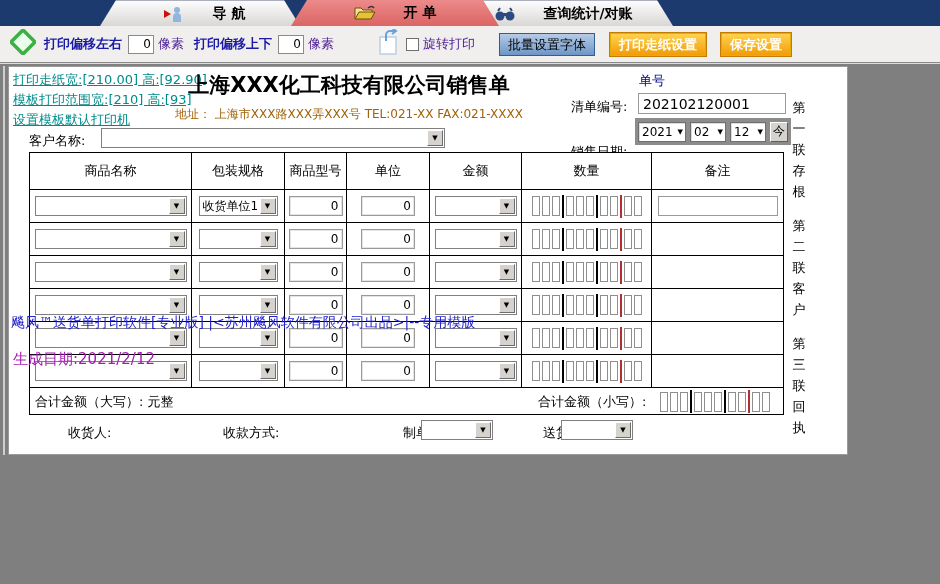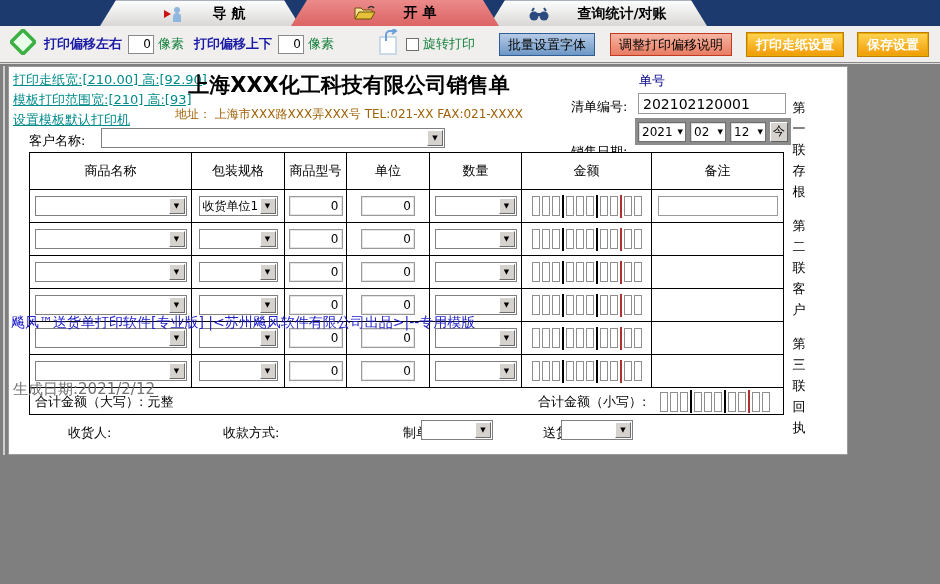--- a/index.html
+++ b/index.html
@@ -8,28 +8,28 @@
 
   
   .tabbar { position:absolute; left:0; top:0; width:940px; height:26px; background:#1c3a6e; }
   .tab { position:absolute; top:0; height:26px; display:flex; align-items:center; justify-content:center; gap:28px;
          font-size:14px; font-weight:bold; color:#000; cursor:pointer;
          clip-path:polygon(16px 0, calc(100% - 16px) 0, 100% 100%, 0 100%); }
   .tab.gray { background:linear-gradient(#fdfdfd,#d8d7d5); border-top:1px solid #aab0bc; }
   .tab.red  { background:linear-gradient(#ec8a8a,#dc6464); }
   .tab-nav   { left:100px; width:200px; z-index:1; }
   .tab-open  { left:291px; width:208px; z-index:2; }
-  .tab-query { left:489px; width:218px; z-index:1; }
+  .tab-query { left:455px; width:218px; z-index:1; }
   .tab .ticon { display:inline-flex; }
 
   
   .toolbar { position:absolute; left:0; top:26px; width:940px; height:38px; background:#f1efee;
              border-bottom:2px groove #dcdcdc; display:flex; align-items:center; }
   .tb-label { color:#1a1aa6; font-size:13px; font-weight:bold; }
-  .tb-black { color:#15803d; font-size:13px; }
+  .tb-black { color:#4c1d95; font-size:13px; }
   .tb-input { width:26px; height:19px; border:1px solid #8a8a8a; font-size:12px; text-align:right; padding-right:2px; background:#fff; }
   .chk { width:13px; height:13px; background:#fff; border:1px solid #6f6f6f; display:inline-block; }
   .tb-buttons { position:absolute; left:499px; top:7px; display:flex; gap:15px; }
   .tb-btn { height:23px; font-size:13px; padding:0 8px; display:flex; align-items:center; cursor:pointer; }
   .btn-blue   { background:linear-gradient(#b6cbe6,#6d96c6); border:1px solid #2f5e97; color:#000; }
   .btn-salmon { background:linear-gradient(#f6b5a3,#e87c62); border:1px solid #c03a22; color:#000; }
   .btn-orange { background:linear-gradient(#ffd24f,#f19d08); border:1px solid #e3ae00; outline:1px solid #c47c00; color:#fff; font-weight:bold; }
 
   
   .gutter-line { position:absolute; left:3px; top:66px; width:2px; height:389px; background:#cfcfcf; }
@@ -77,21 +77,21 @@
   .total-row { position:relative; height:26px; }
   .total-upper { position:absolute; left:5px; top:5px; font-size:13px; }
   .total-lower-label { position:absolute; left:508px; top:5px; font-size:13px; }
   .total-grid { position:absolute; left:630px; top:2px; }
 
   
   .copies { position:absolute; left:782px; top:30px; display:flex; flex-direction:column; gap:13px; }
   .copy-group div { font-size:13px; line-height:21px; text-align:center; width:16px; }
 
   .watermark { position:absolute; left:2px; top:247px; width:560px; font-size:14px; color:#2222cc; white-space:nowrap; z-index:3; pointer-events:none; }
-  .gen-date { position:absolute; left:4px; top:283px; font-size:15px; color:#737373; z-index:3;margin-top:30px; }
+  .gen-date { position:absolute; left:4px; top:283px; font-size:15px; color:#a21caf; z-index:3; }
 
   .ft-label { position:absolute; top:357px; font-size:13px;margin-left:37px; }
   .ft-receiver { left:22px; } .ft-payment { left:177px; } .ft-maker { left:357px; } .ft-deliverer { left:497px; }
   .maker-dd { position:absolute; left:412px; top:353px; width:72px; }
   .deliverer-dd { position:absolute; left:552px; top:353px; width:72px; }
 
   
   .icon-diamond { margin:0 8px 0 10px; }
   .rotate-icon { margin-left:44px; margin-right:4px; }
 </style>
@@ -149,21 +149,20 @@
     <span class="rotate-icon">
       <svg width="24" height="26" viewBox="0 0 24 26">
           <rect x="2" y="8" width="16" height="17" fill="#fff" stroke="#b9cfe4" stroke-width="1.5"></rect>
           <path d="M8 12 v-6 a4 4 0 0 1 4 -4 h6 m-4 -3 l4 3 -4 3" fill="none" stroke="#6aa0dc" stroke-width="2"></path>
         </svg>
     </span>
     <span class="chk"></span>
     <span class="tb-black" style="margin-left:4px">旋转打印</span>
     <div class="tb-buttons">
       <div class="tb-btn btn-blue">批量设置字体</div>
-      <div class="tb-btn btn-salmon">调整打印偏移说明</div>
       <div class="tb-btn btn-orange">打印走纸设置</div>
       <div class="tb-btn btn-orange">保存设置</div>
     </div>
   </div>
 
   <div class="gutter-line"></div>
 
   <div class="panel">
 
     <div class="links">
@@ -201,22 +200,22 @@
       <span class="dd-text"></span>
         <span class="dd-arrow">▼</span>
     </div>
 
     <div class="sales-table">
       <div class="cols thead">
         <div class="cell">商品名称</div>
         <div class="cell">包装规格</div>
         <div class="cell">商品型号</div>
         <div class="cell">单位</div>
+        <div class="cell">金额</div>
         <div class="cell">数量</div>
-        <div class="cell">金额</div>
         <div class="cell">备注</div>
       </div>
 
       <div id="table-body">
   <div class="cols trow">
     <div class="cell">
       <div class="dd name-dd">
         <span class="dd-text js-name"></span>
                 <span class="dd-arrow">▼</span>
       </div>

